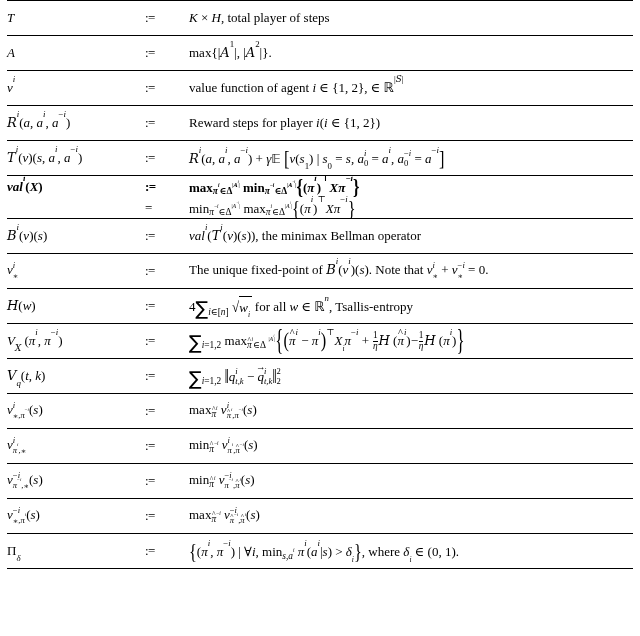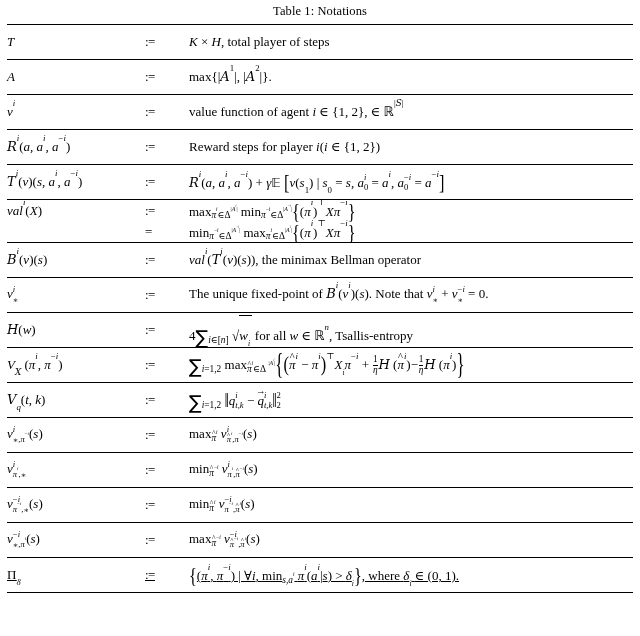--- a/index.html
+++ b/index.html
@@ -40,27 +40,27 @@
 
   table.notations tr {
     border-top: 1.3px solid #000;
     border-bottom: 1.3px solid #000;
   }
   table.notations tr.toprule {
     border-top: 1.6px solid #000;
   }
   table.notations tr.bottomrule {
     border-bottom: 1.6px solid #000;
-    text-decoration: underline;
   }
   table.notations tr.no-top {
     border-top: none;
   }
   table.notations tr.no-bottom {
     border-bottom: none;
+    font-weight: bold;
   }
 
   table.notations td {
     padding: 0;
     vertical-align: middle;
     font-size: 13px;
     height: 34px;
   }
   table.notations td.half {
     height: 21px;
@@ -124,21 +124,21 @@
     line-height: 1.04;
     font-style: normal;
     margin: 0 0.08em;
   }
   .frac .num { display: block; }
   .frac .den { display: block; border-top: 0.9px solid #000; }
 
   .sqrt {
     display: inline-block;
     border-top: 0.9px solid #000;
-    padding: 12px 0.12em 0 0.06em;
+    padding: 3px 0.12em 0 0.06em;
     margin-left: -0.04em;
     position: relative;
     top: 0.02em;
   }
   .radical { font-style: normal; display: inline-block; transform: scaleY(1.15); }
 
   .hat { position: relative; display: inline-block; }
   .hat > .hatmark {
     position: absolute;
     top: -0.62em;
@@ -159,21 +159,20 @@
 
   .norm { font-style: normal; letter-spacing: -0.02em; }
   .coloneq { font-style: normal; letter-spacing: -0.5px; }
   .star { font-style: normal; font-size: 0.95em; position: relative; top: 0.12em; }
 </style>
 </head>
 <body>
 
 <div class="page">
 
-  <div class="table-caption">Table 1: Notations</div>
 
   <table class="notations">
     <tbody>
 
       <tr class="toprule">
         <td class="col-sym">
           <span class="m">T</span>
         </td>
         <td class="col-def">
           <span class="coloneq">:=</span>

